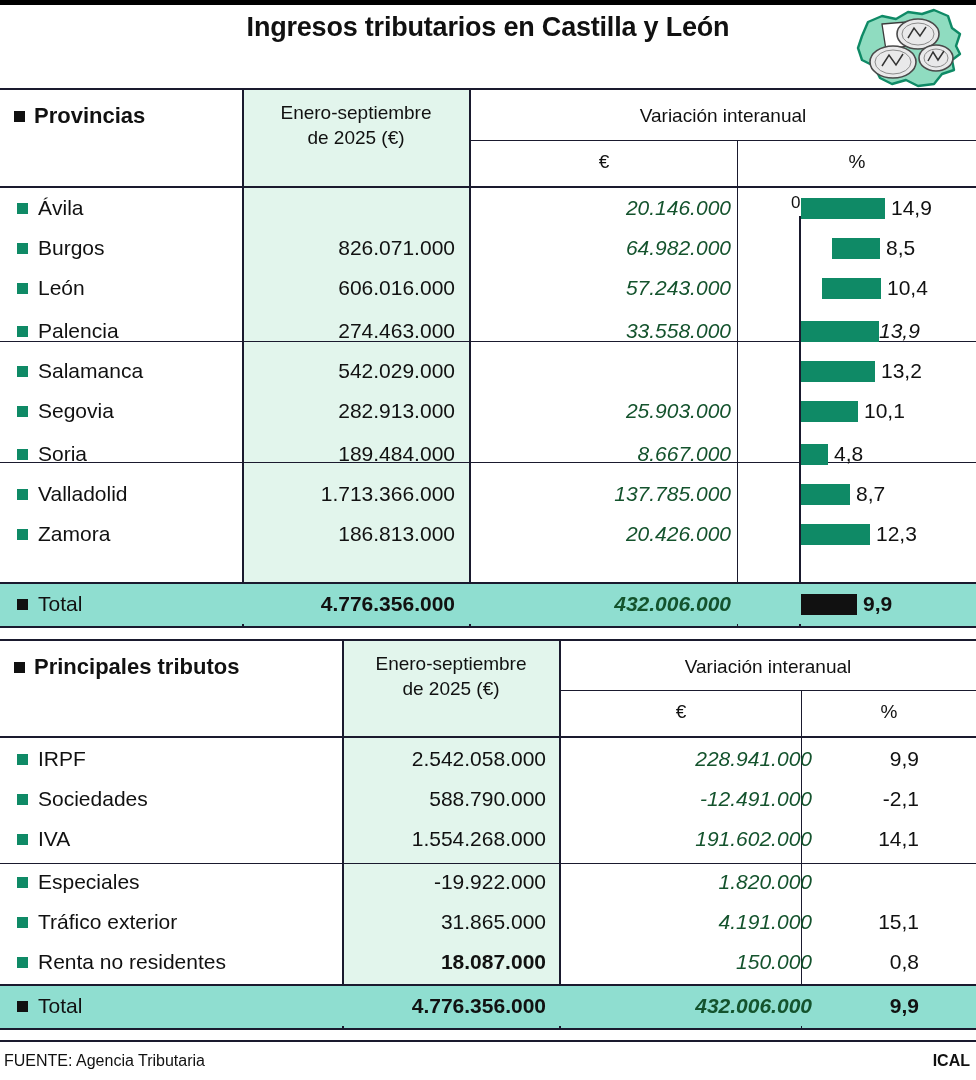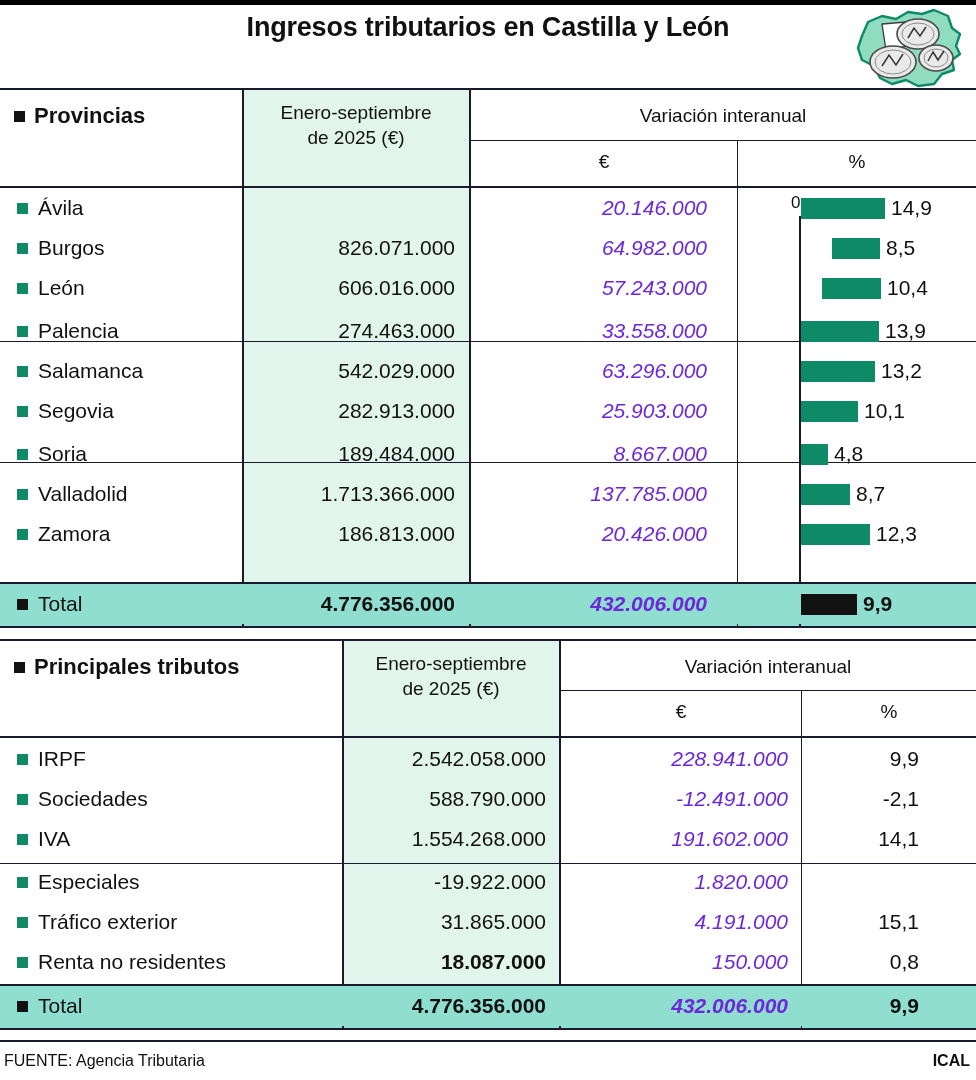--- a/index.html
+++ b/index.html
@@ -50,21 +50,21 @@
   .row{position:absolute;left:0;width:976px;height:40px;}
   .row .name{
     position:absolute;left:17px;top:0;height:40px;
     display:flex;align-items:center;gap:10px;
     font-size:21px;color:#111;white-space:nowrap;
   }
   .row .name .bullet{width:11px;height:11px;background:#0f8a66;display:inline-block;flex:none;}
   .row .v1{position:absolute;top:0;height:40px;display:flex;align-items:center;justify-content:flex-end;
     font-size:21px;color:#111;}
   .row .v2{position:absolute;top:0;height:40px;display:flex;align-items:center;justify-content:flex-end;
-    font-size:21px;color:#6d28d9;font-style:italic;}
+    font-size:21px;color:#14532d;font-style:italic;padding-left:24px;}
   .row .v3{position:absolute;top:0;height:40px;display:flex;align-items:center;justify-content:flex-end;
     font-size:21px;color:#111;}
 
   .row.total{background:#8fded0;font-weight:bold;}
   .row.total .name .bullet{background:#111;}
   .row.total .name{font-weight:normal;}
   .row.total .v1,.row.total .v2,.row.total .v3{font-weight:bold;}
 
   
   .barcell{position:absolute;top:0;height:40px;}
@@ -180,30 +180,29 @@
         </div>
         <div class="row" style="top: 311px;">
           <div class="name">
             <span class="bullet"></span>
             <span>Palencia</span>
           </div>
           <div class="v1" style="left:243px;width:212px;">274.463.000</div>
           <div class="v2" style="left:470px;width:237px;">33.558.000</div>
           <div class="barcell" style="left:799px;width:177px;">
             <div class="bar" style="left:2px;width:78px;background:#0f8a66;"></div>
-            <div class="barval" style="left:86px;">13,9</div>
+            <div class="barval" style="left:80px;font-style:italic;">13,9</div>
           </div>
         </div>
         <div class="row" style="top: 351px;">
           <div class="name">
             <span class="bullet"></span>
             <span>Salamanca</span>
           </div>
           <div class="v1" style="left:243px;width:212px;">542.029.000</div>
-          <div class="v2" style="left:470px;width:237px;">63.296.000</div>
           <div class="barcell" style="left:799px;width:177px;">
             <div class="bar" style="left:2px;width:74px;background:#0f8a66;"></div>
             <div class="barval" style="left:82px;">13,2</div>
           </div>
         </div>
         <div class="row" style="top: 391px;">
           <div class="name">
             <span class="bullet"></span>
             <span>Segovia</span>
           </div>

